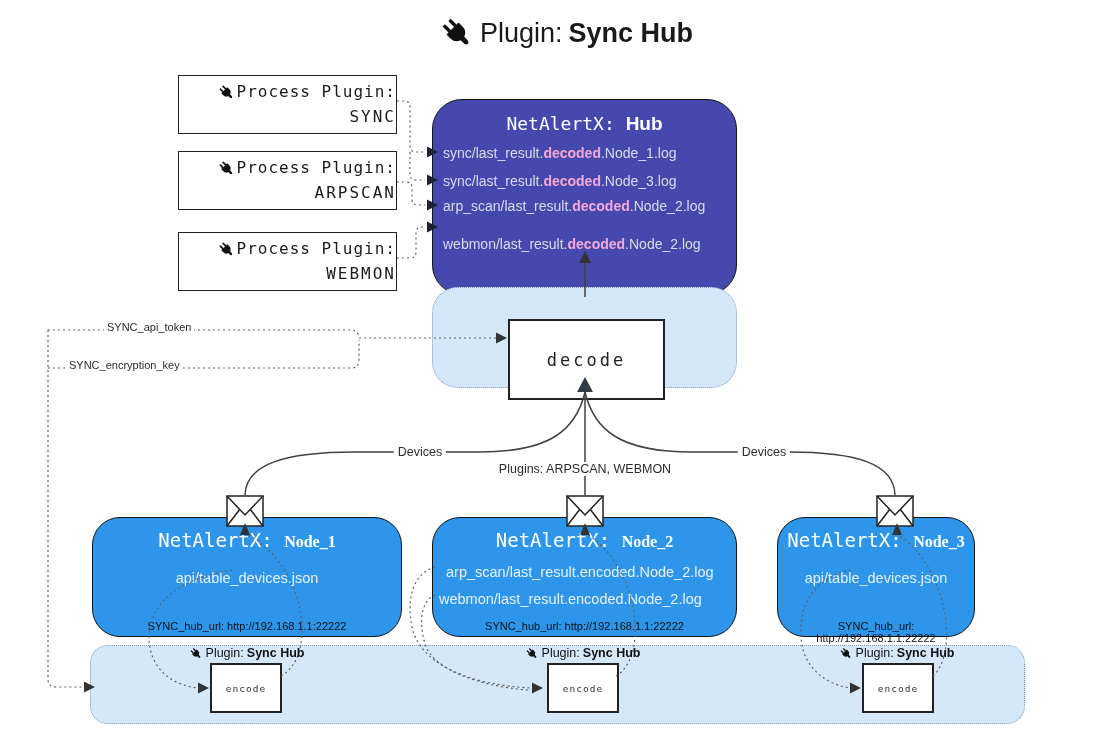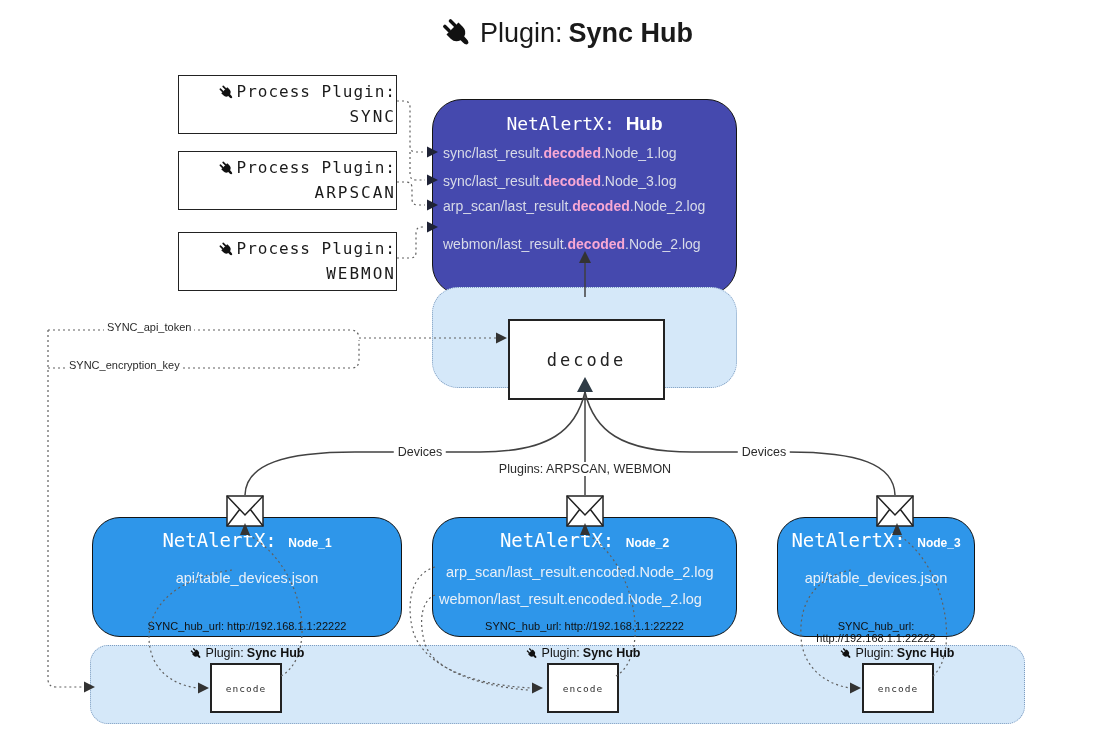--- a/index.html
+++ b/index.html
@@ -71,21 +71,21 @@
     display:flex; align-items:center; gap:3px; font-size:12.5px; color:#111; white-space:nowrap; }
   .enc-label .bold { font-weight:bold; }
 
   
   .node {
     position:absolute; top:517px; height:120px;
     background:#2e96ea; border:1.6px solid #141414; border-radius:28px;
   }
   .node-title { position:absolute; left:0; top:11px; width:100%; text-align:center; color:#fff; white-space:nowrap; }
   .node-title .tp { font-size:19px; }
-  .node-title .tb { font-size:12px; font-weight:bold; font-family:Liberation Sans, sans-serif; }
+  .node-title .tb { font-size:16px; font-weight:bold; font-family:Liberation Serif, serif; }
   .node-line { position:absolute; font-size:14.5px; color:#e9f0f8; white-space:nowrap; }
   .node-line.center { left:0; width:100%; text-align:center; }
   .node-url { position:absolute; left:0; top:102px; width:100%; text-align:center;
               font-size:11px; color:#101010; }
 
   
   .line-label { position:absolute; background:#fff; padding:0 4px; font-size:12.5px; color:#2b2b2b; white-space:nowrap; }
   .setting-label { position:absolute; background:#fff; padding:0 3px; font-size:11px; color:#2b2b2b; white-space:nowrap; }
 
   .plug-icon { display:inline-block; flex:0 0 auto; }

